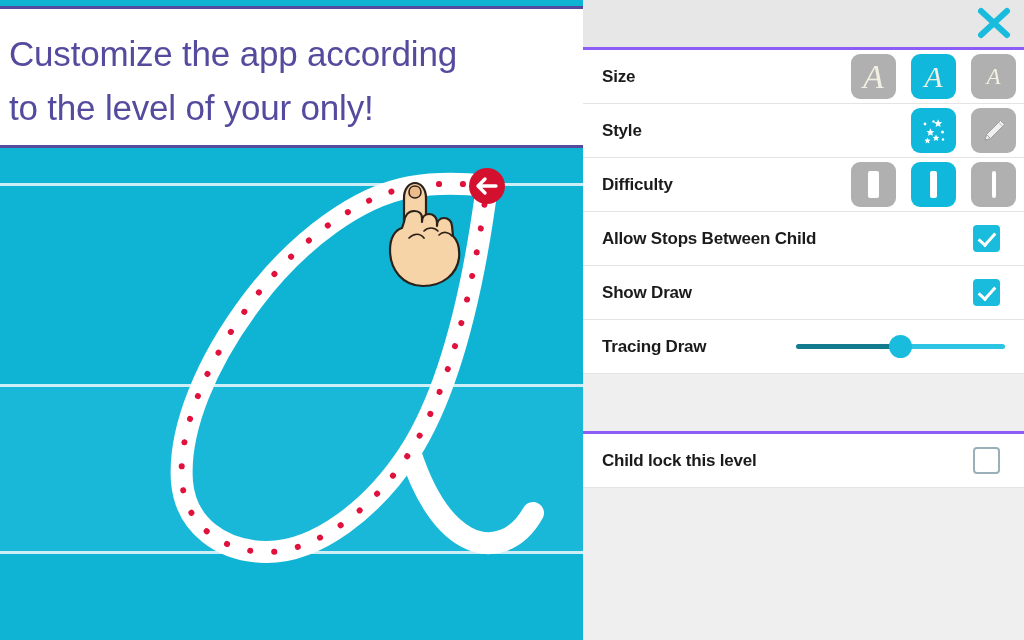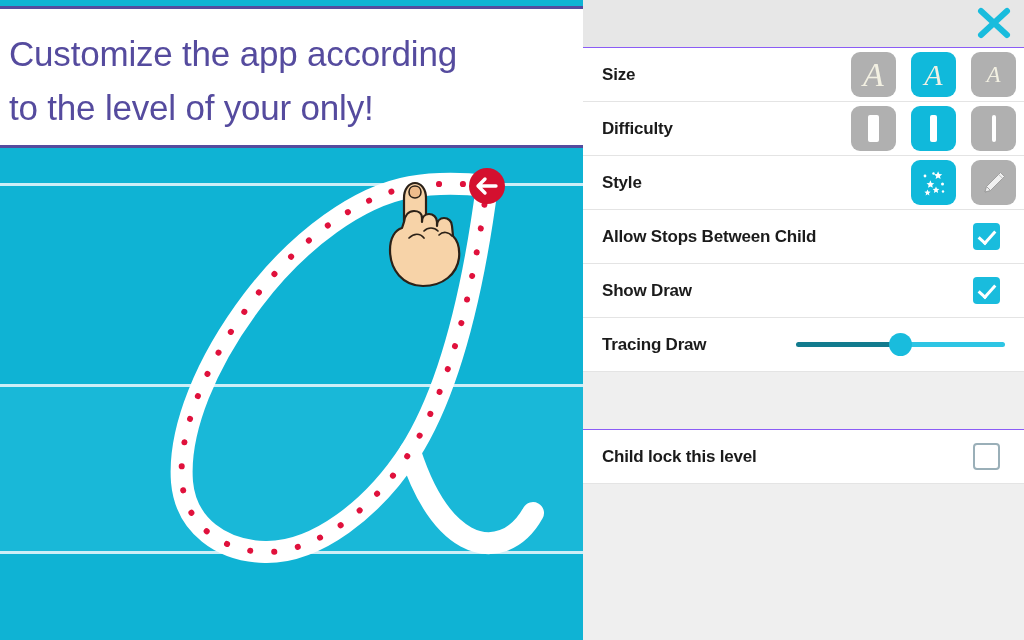--- a/index.html
+++ b/index.html
@@ -128,21 +128,21 @@
     background: #ffffff;
   }
   .row {
     position: relative;
     height: 53px;
     background: #ffffff;
     border-bottom: 1px solid #e4e4e4;
     display: flex;
     align-items: center;
   }
-  .row:first-child { border-top: 1px solid #8b5cf6; }
+  .row:first-child { border-top: 3px solid #8b5cf6; }
   .row-label {
     position: absolute;
     left: 19px;
     font-size: 17px;
     color: #1b1b1b;
     font-weight: 700;
     letter-spacing: -0.2px;
   }
 
   
@@ -351,35 +351,20 @@
         <span class="row-label">Size</span>
         <div class="opts">
           <div class="opt">
             <span class="glyphA big">A</span>
           </div>
           <div class="opt sel">
             <span class="glyphA mid">A</span>
           </div>
           <div class="opt">
             <span class="glyphA sml">A</span>
-          </div>
-        </div>
-      </div>
-
-      <div class="row">
-        <span class="row-label">Difficulty</span>
-        <div class="opts">
-          <div class="opt">
-            <span class="bar w1"></span>
-          </div>
-          <div class="opt sel">
-            <span class="bar w2"></span>
-          </div>
-          <div class="opt">
-            <span class="bar w3"></span>
           </div>
         </div>
       </div>
 
       <div class="row">
         <span class="row-label">Style</span>
         <div class="opts">
           <div class="opt blank"></div>
           <div class="opt sel">
             <svg width="30" height="30" viewBox="0 0 30 30">
@@ -401,20 +386,35 @@
                 <path d="M21.5 4.5 l4 4 -14 14 -5.5 1.5 1.5-5.5 z"></path>
                 <path d="M6 24 l1.5-5.5 4 4 z"></path>
                 <path d="M19.6 6.4 l4 4" stroke="#b7b7b7" fill="none"></path>
               </g>
             </svg>
           </div>
         </div>
       </div>
 
       <div class="row">
+        <span class="row-label">Difficulty</span>
+        <div class="opts">
+          <div class="opt">
+            <span class="bar w1"></span>
+          </div>
+          <div class="opt sel">
+            <span class="bar w2"></span>
+          </div>
+          <div class="opt">
+            <span class="bar w3"></span>
+          </div>
+        </div>
+      </div>
+
+      <div class="row">
         <span class="row-label">Allow Stops Between Child</span>
         <span class="cbox on"></span>
       </div>
 
 
       <div class="row">
         <span class="row-label">Show Draw</span>
         <span class="cbox on"></span>
       </div>
 

